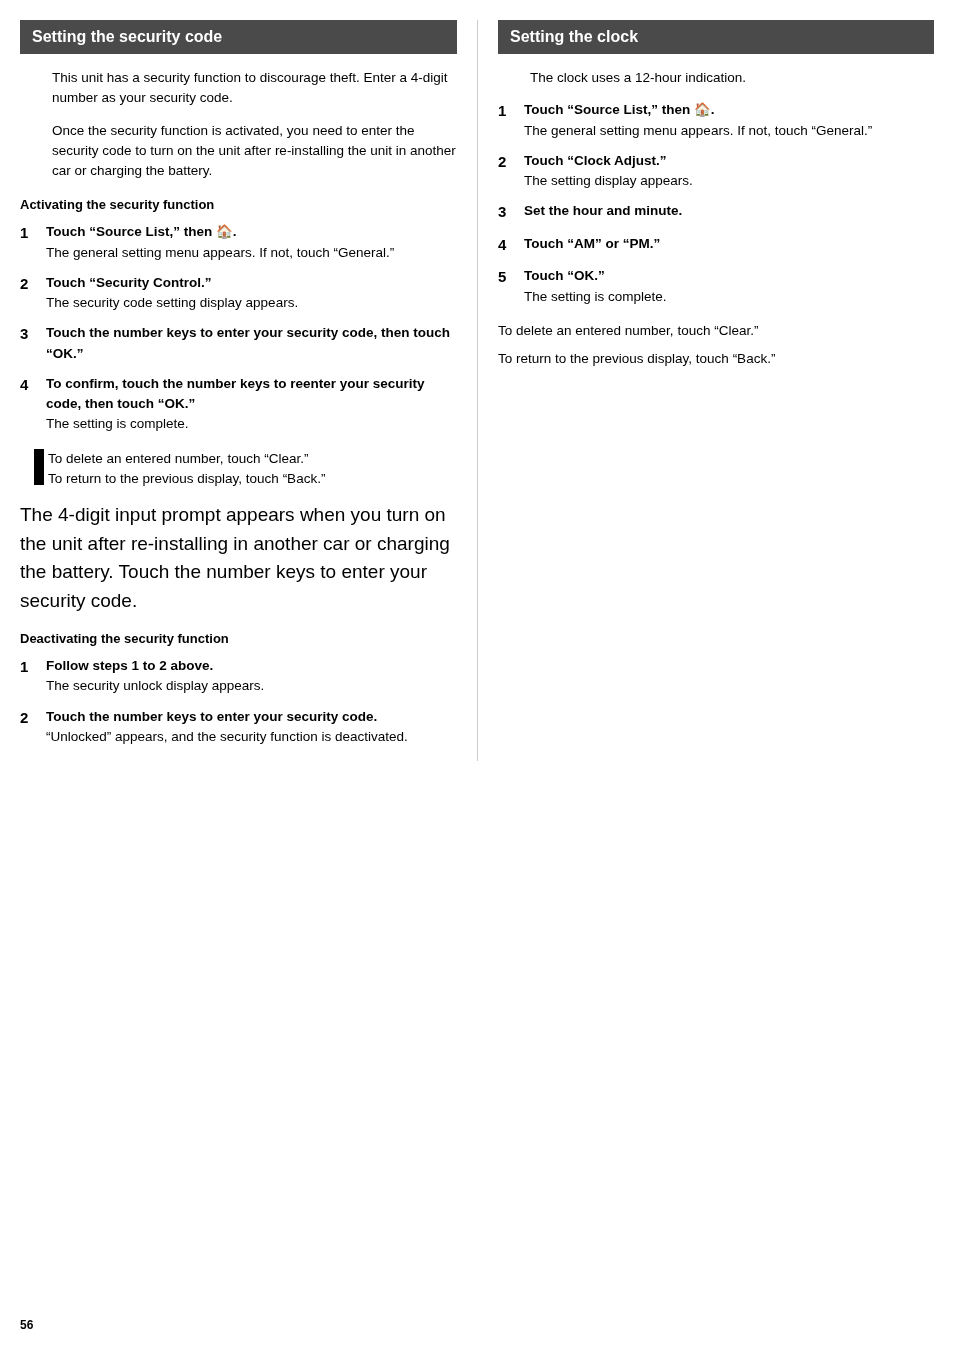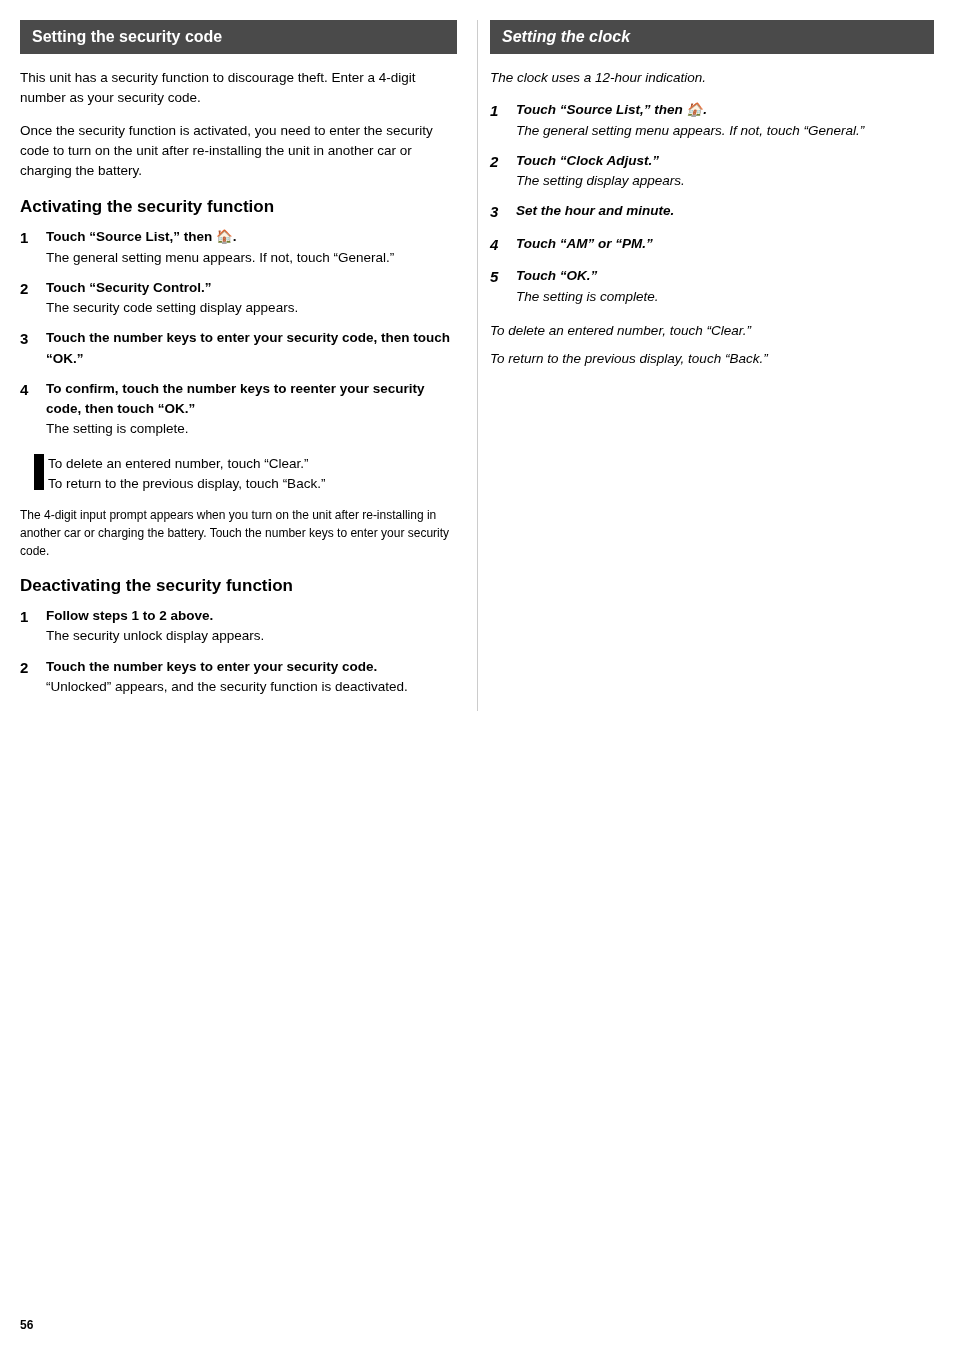--- a/index.html
+++ b/index.html
@@ -25,42 +25,42 @@
       width: 100%;
     }
 
     .left-column {
       width: 50%;
       padding-right: 20px;
     }
 
     .right-column {
       width: 50%;
-      padding-left: 12px;
+      padding-left: 20px;
       border-left: 1px solid #ccc;
-      font-style: italic;
     }
 
     .section-header {
       background-color: #4a4a4a;
       color: #ffffff;
       padding: 8px 12px;
       font-size: 16px;
       font-weight: bold;
       margin-bottom: 14px;
     }
 
     .section-intro {
       font-size: 13.5px;
       line-height: 1.5;
       margin-bottom: 12px;
+      margin-left: 32px;
     }
 
     .subsection-title {
-      font-size: 17px;
+      font-size: 13px;
       font-weight: bold;
       margin-bottom: 10px;
       margin-top: 16px;
     }
 
     .step-list {
       list-style: none;
       padding: 0;
       margin: 0 0 14px 0;
     }
@@ -122,21 +122,21 @@
 
     .page-number {
       position: absolute;
       bottom: 20px;
       left: 20px;
       font-size: 12px;
       font-weight: bold;
     }
 
     .extra-note {
-      font-size: 12px;
+      font-size: 19px;
       line-height: 1.5;
       margin-top: 10px;
       margin-bottom: 10px;
     }
   </style>
 </head>
 <body>
 
 <div class="page-container">
 

